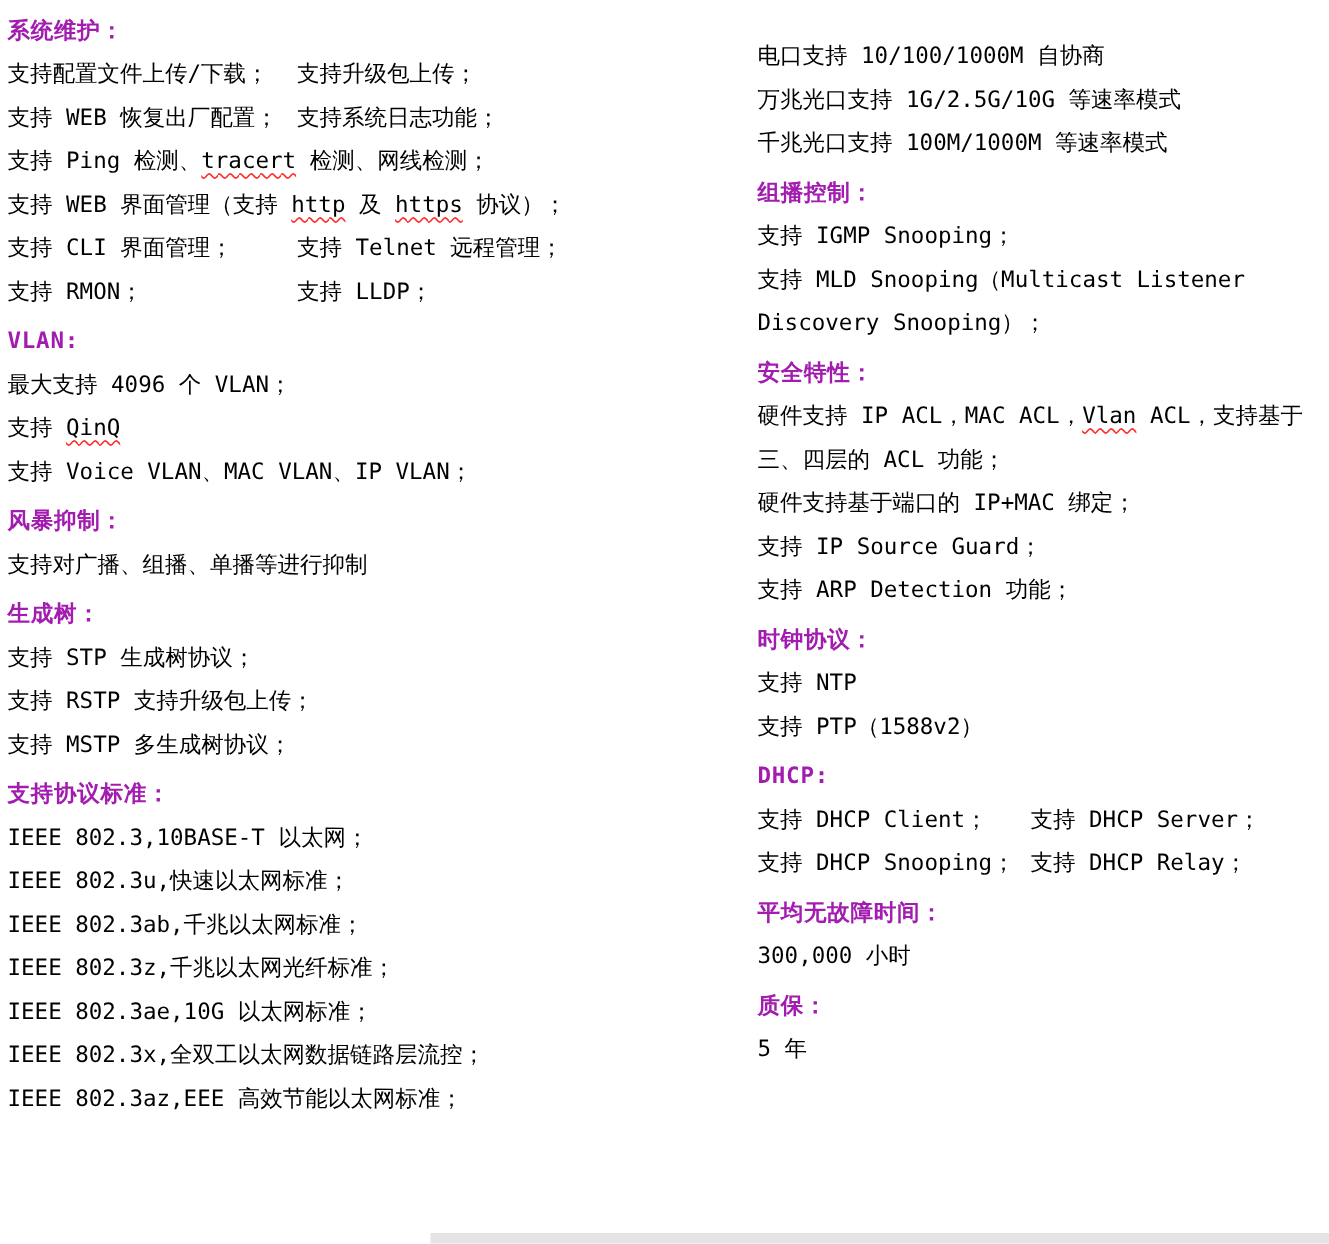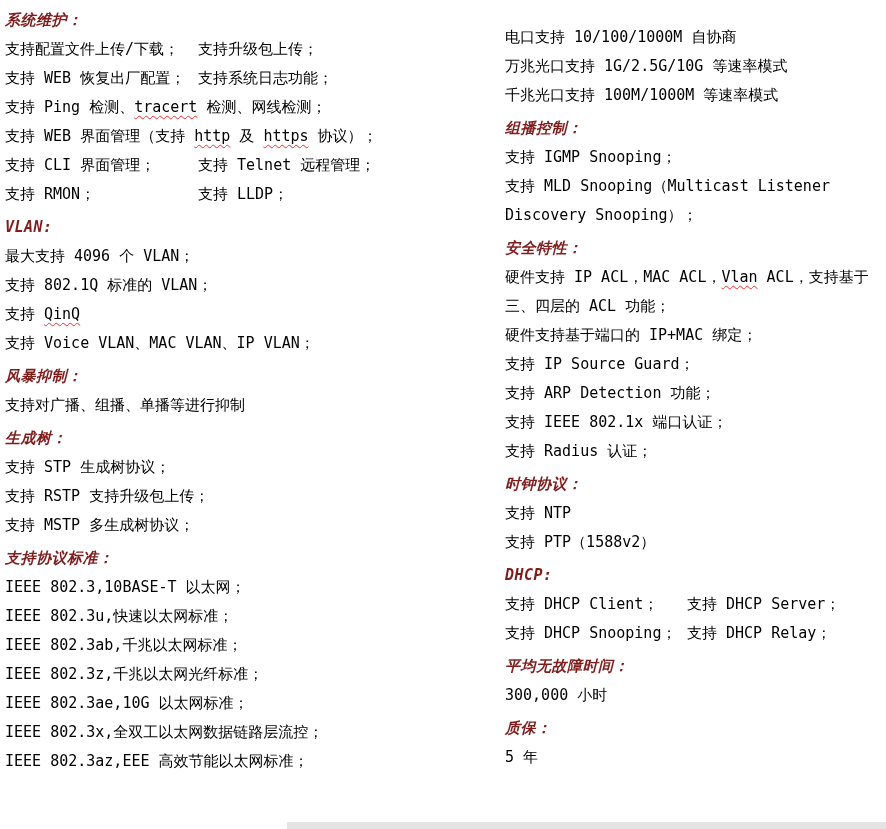--- a/index.html
+++ b/index.html
@@ -27,24 +27,23 @@
   }
   .col-right {
     left: 505px;
     top: 23px;
     width: 378px;
     --pairw: 182px;
   }
   .spec-heading {
     line-height: 29px;
     font-weight: bold;
-    color: #7f1d1d;
+    color: #a21caf;
     letter-spacing: 0.5px;
     margin-top: 4px;
-    font-style: italic;
   }
   .col .spec-heading:first-child {
     margin-top: 0;
   }
   .spec-line, .spec-pair {
     line-height: 29px;
     min-height: 29px;
   }
   .pair-first {
     display: inline-block;
@@ -79,21 +78,20 @@
 <div class="col col-left">
     <div class="spec-heading">系统维护：</div>
     <div class="spec-pair"><span class="pair-first">支持配置文件上传/下载；</span><span class="pair-second">支持升级包上传；</span></div>
     <div class="spec-pair"><span class="pair-first">支持 WEB 恢复出厂配置；</span><span class="pair-second">支持系统日志功能；</span></div>
     <div class="spec-line"><span>支持 Ping 检测、</span><span class="wavy">tracert</span><span> 检测、网线检测；</span></div>
     <div class="spec-line"><span>支持 WEB 界面管理（支持 </span><span class="wavy">http</span><span> 及 </span><span class="wavy">https</span><span> 协议）；</span></div>
     <div class="spec-pair"><span class="pair-first">支持 CLI 界面管理；</span><span class="pair-second">支持 Telnet 远程管理；</span></div>
     <div class="spec-pair"><span class="pair-first">支持 RMON；</span><span class="pair-second">支持 LLDP；</span></div>
     <div class="spec-heading">VLAN:</div>
     <div class="spec-line">最大支持 4096 个 VLAN；</div>
-    <div class="spec-line">支持 802.1Q 标准的 VLAN；</div>
     <div class="spec-line"><span>支持 </span><span class="wavy">QinQ</span></div>
     <div class="spec-line">支持 Voice VLAN、MAC VLAN、IP VLAN；</div>
     <div class="spec-heading">风暴抑制：</div>
     <div class="spec-line">支持对广播、组播、单播等进行抑制</div>
     <div class="spec-heading">生成树：</div>
     <div class="spec-line">支持 STP 生成树协议；</div>
     <div class="spec-line">支持 RSTP 支持升级包上传；</div>
     <div class="spec-line">支持 MSTP 多生成树协议；</div>
     <div class="spec-heading">支持协议标准：</div>
     <div class="spec-line">IEEE 802.3,10BASE-T 以太网；</div>
@@ -108,21 +106,20 @@
     <div class="spec-line">电口支持 10/100/1000M 自协商</div>
     <div class="spec-line">万兆光口支持 1G/2.5G/10G 等速率模式</div>
     <div class="spec-line">千兆光口支持 100M/1000M 等速率模式</div>
     <div class="spec-heading">组播控制：</div>
     <div class="spec-line">支持  IGMP Snooping；</div>
     <div class="spec-line">支持  MLD Snooping（Multicast Listener Discovery Snooping）；</div>
     <div class="spec-heading">安全特性：</div>
     <div class="spec-line"><span>硬件支持 IP ACL，MAC ACL，</span><span class="wavy">Vlan</span><span> ACL，支持基于三、四层的 ACL 功能；</span></div>
     <div class="spec-line">硬件支持基于端口的 IP+MAC 绑定；</div>
     <div class="spec-pair"><span class="pair-first">支持 IP Source Guard；</span><span class="pair-second">支持 ARP Detection 功能；</span></div>
-    <div class="spec-pair"><span class="pair-first">支持 IEEE 802.1x 端口认证；</span><span class="pair-second">支持 Radius 认证；</span></div>
     <div class="spec-heading">时钟协议：</div>
     <div class="spec-line">支持 NTP</div>
     <div class="spec-line">支持 PTP（1588v2）</div>
     <div class="spec-heading">DHCP:</div>
     <div class="spec-pair"><span class="pair-first">支持 DHCP Client；</span><span class="pair-second">支持 DHCP Server；</span></div>
     <div class="spec-pair"><span class="pair-first">支持 DHCP Snooping；</span><span class="pair-second">支持 DHCP Relay；</span></div>
     <div class="spec-heading">平均无故障时间：</div>
     <div class="spec-line">300,000 小时</div>
     <div class="spec-heading">质保：</div>
     <div class="spec-line">5 年</div>

